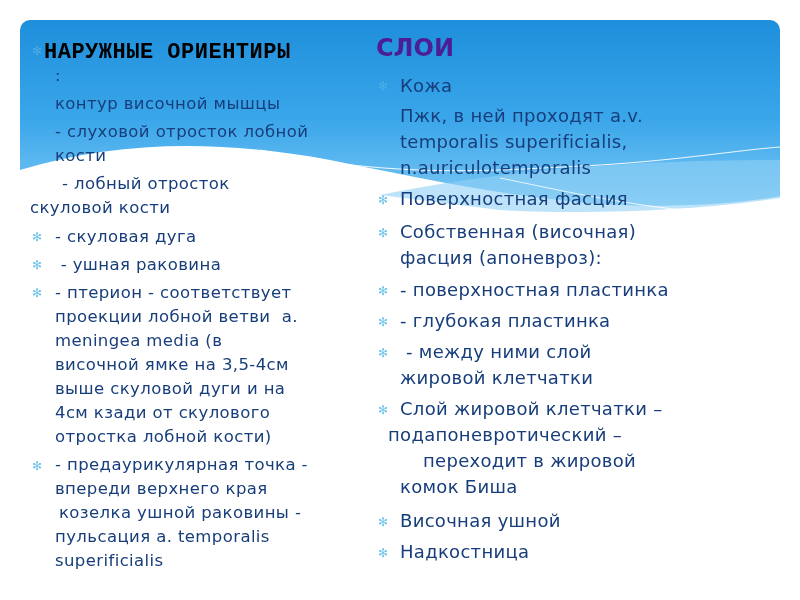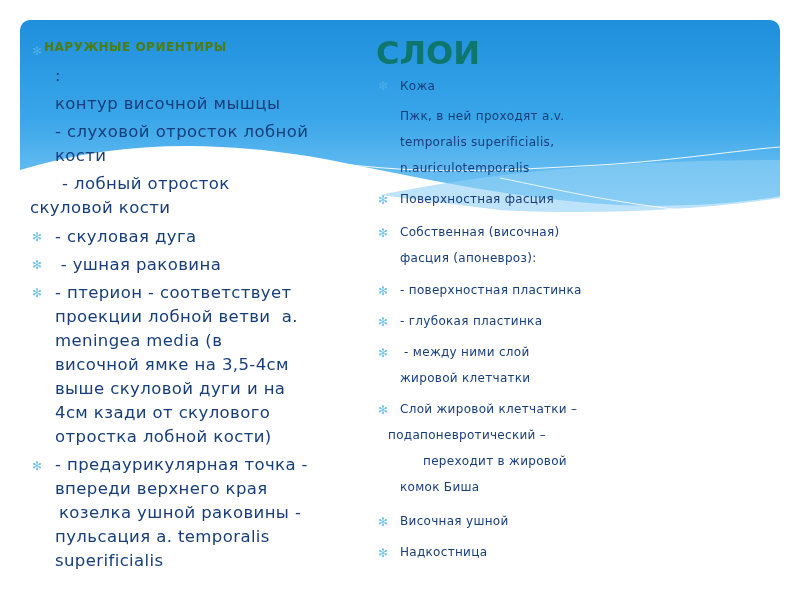--- a/index.html
+++ b/index.html
@@ -11,31 +11,31 @@
   .bg-panel {
     position: absolute; left: 20px; top: 20px; width: 760px; height: 220px;
     border-radius: 10px 10px 0 0;
     background: linear-gradient(180deg, #1e8fdc 0%, #3aa6ea 45%, #6cc0f2 75%, #a9dcf8 100%);
     overflow: hidden;
   }
   .bg-wave { position: absolute; left: 0; top: 0; width: 800px; height: 600px; }
 
   .left-heading {
     position: absolute; left: 44px; top: 40px;
-    font-weight: bold; font-size: 12px; color: #4d7c0f; letter-spacing: 0.5px;
+    font-weight: bold; font-size: 22px; color: #000000; letter-spacing: 0.5px; font-family: Liberation Mono, monospace;
   }
   .left-heading-colon { position: absolute; left: 55px; top: 66px; font-size: 16px; color: #173e7a; }
   .bullet {
     position: absolute; font-size: 12px; color: #6ec3ea;
   }
   .ltext { position: absolute; font-size: 16.5px; line-height: 24px; color: #173e7a; letter-spacing: 0.4px; }
-  .rtext { position: absolute; font-size: 12px; line-height: 26px; color: #173e7a; letter-spacing: 0.3px; }
+  .rtext { position: absolute; font-size: 18px; line-height: 26px; color: #173e7a; letter-spacing: 0.3px; }
   .right-heading {
     position: absolute; left: 376px; top: 34px;
-    font-weight: bold; font-size: 32px; color: #0f766e;
+    font-weight: bold; font-size: 24px; color: #4c1d95;
   }
 </style>
 </head>
 <body>
 
 <div class="bg-panel"></div>
 <svg class="bg-wave" viewBox="0 0 800 600">
   <path d="M20 170 C 120 140, 220 140, 330 160 C 430 180, 520 200, 620 205 C 700 208, 760 200, 780 196 L 780 240 L 20 240 Z" fill="#ffffff"></path>
   <path d="M260 150 C 400 180, 500 170, 600 165 C 680 160, 740 150, 780 147" stroke="#ffffff" stroke-width="1" fill="none" opacity="0.9"></path>
   <path d="M380 195 C 480 175, 600 160, 780 160 L 780 198 C 700 210, 600 215, 500 210 Z" fill="#8fd0f5" opacity="0.6"></path>

